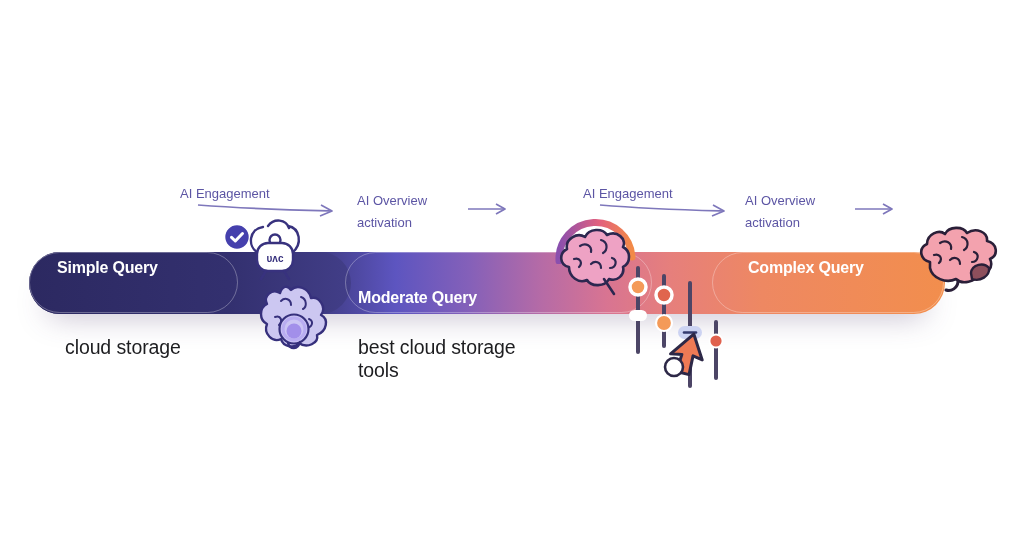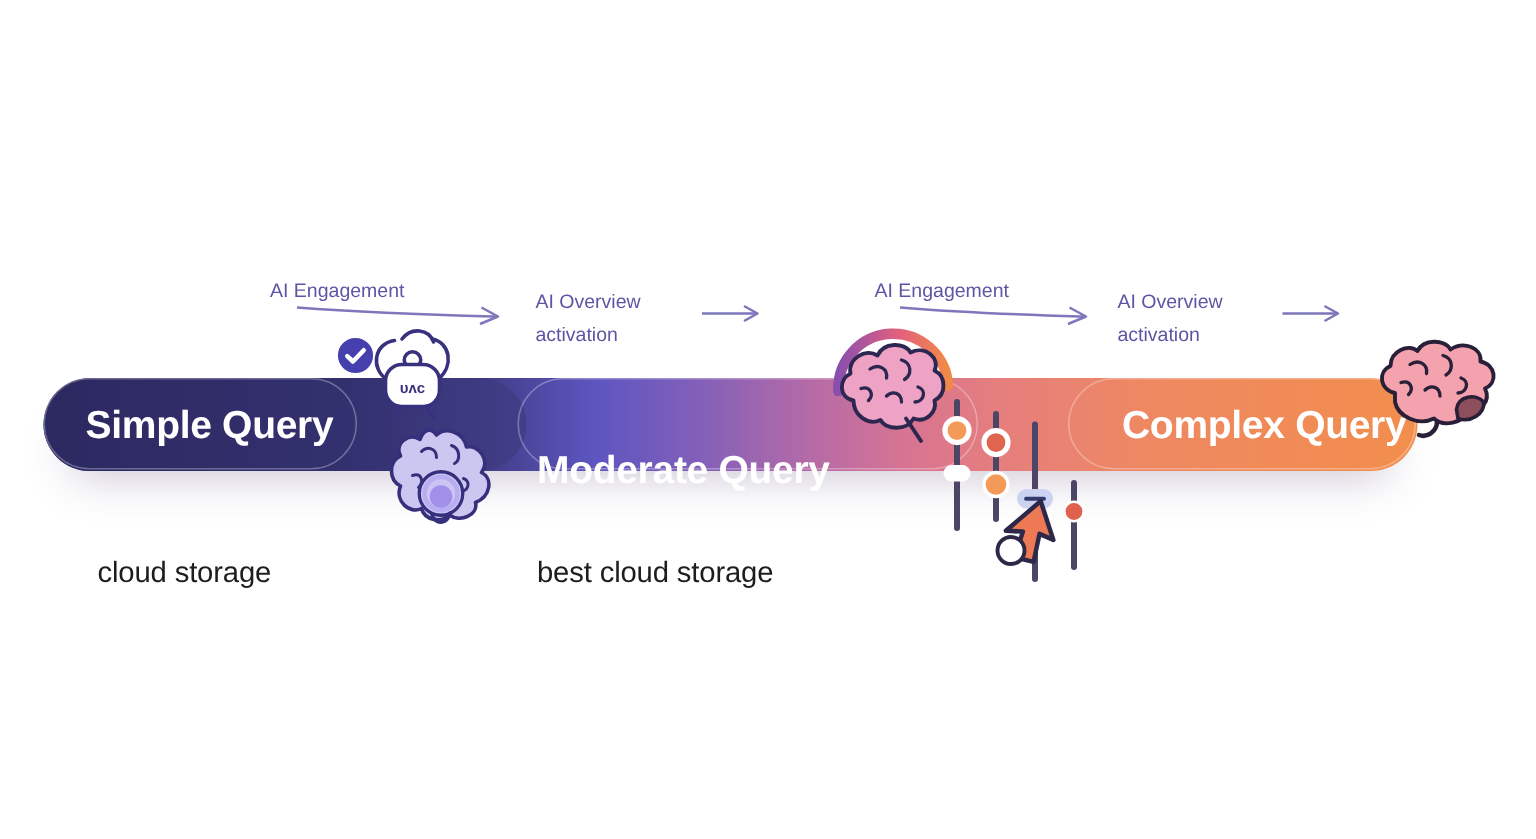--- a/index.html
+++ b/index.html
@@ -18,28 +18,28 @@
   }
   .bar-dark-overlay{
     left:29px;top:252px;width:322px;height:62px;border-radius:31px;
     background:linear-gradient(90deg,#2c2961 0%,#33306f 62%,#423e88 100%);
   }
   .seg-outline{
     top:252px;height:59px;border-radius:31px;border:1.5px solid rgba(255,255,255,0.30);
     background:transparent;
   }
   .stage-label{
-    top:269px;height:28px;line-height:28px;color:#ffffff;font-weight:700;
-    font-size:26px;letter-spacing:-0.2px;white-space:nowrap;
+    top:254px;height:28px;line-height:28px;color:#ffffff;font-weight:700;
+    font-size:16px;letter-spacing:-0.2px;white-space:nowrap;
   }
   .anno{
     color:#5c55a4;font-size:13px;line-height:22px;letter-spacing:0;white-space:nowrap;
   }
   .query{
-    color:#1d1d20;font-size:19.5px;line-height:23px;letter-spacing:-0.1px;white-space:nowrap;margin-top:35px;
+    color:#1d1d20;font-size:19.5px;line-height:23px;letter-spacing:-0.1px;white-space:nowrap;
   }
   .query span{display:block;}
   .anno span{display:block;}
   svg{display:block;}
 </style>
 </head>
 <body>
 
 <div class="canvas">
 
@@ -166,15 +166,16 @@
     <path d="M60 28 C66 30 64 38 58 38" stroke="#2a1f38" stroke-width="2.2" fill="none" stroke-linecap="round"></path>
     <path d="M36 36 C40 32 46 34 46 40" stroke="#2a1f38" stroke-width="2.2" fill="none" stroke-linecap="round"></path>
     <path d="M44 57 C44 64 37 68 32 66" stroke="#2a1f38" stroke-width="3" fill="none" stroke-linecap="round"></path>
   </svg>
 
   <div class="abs query" style="left:65px;top:336px;">
     <span>cloud storage</span>
   </div>
   <div class="abs query" style="left:358px;top:336px;">
     <span>best cloud storage</span>
+    <span>tools</span>
   </div>
 
 </div>
 
 </body></html>

